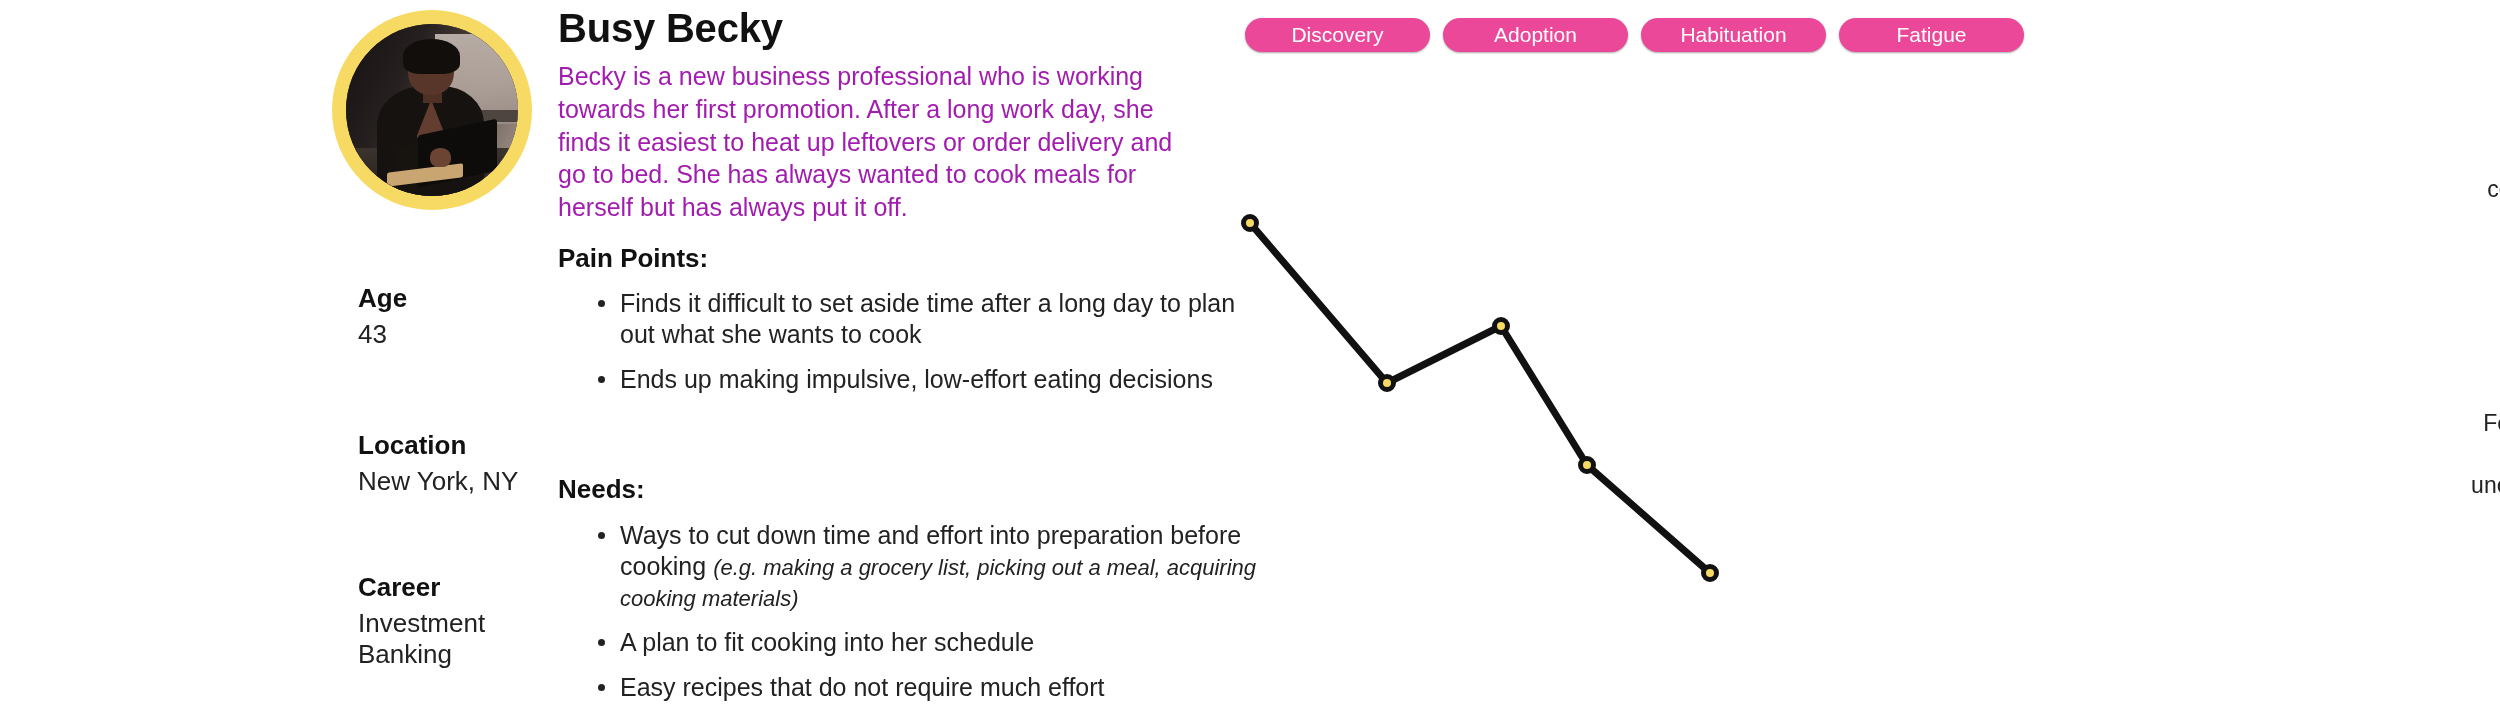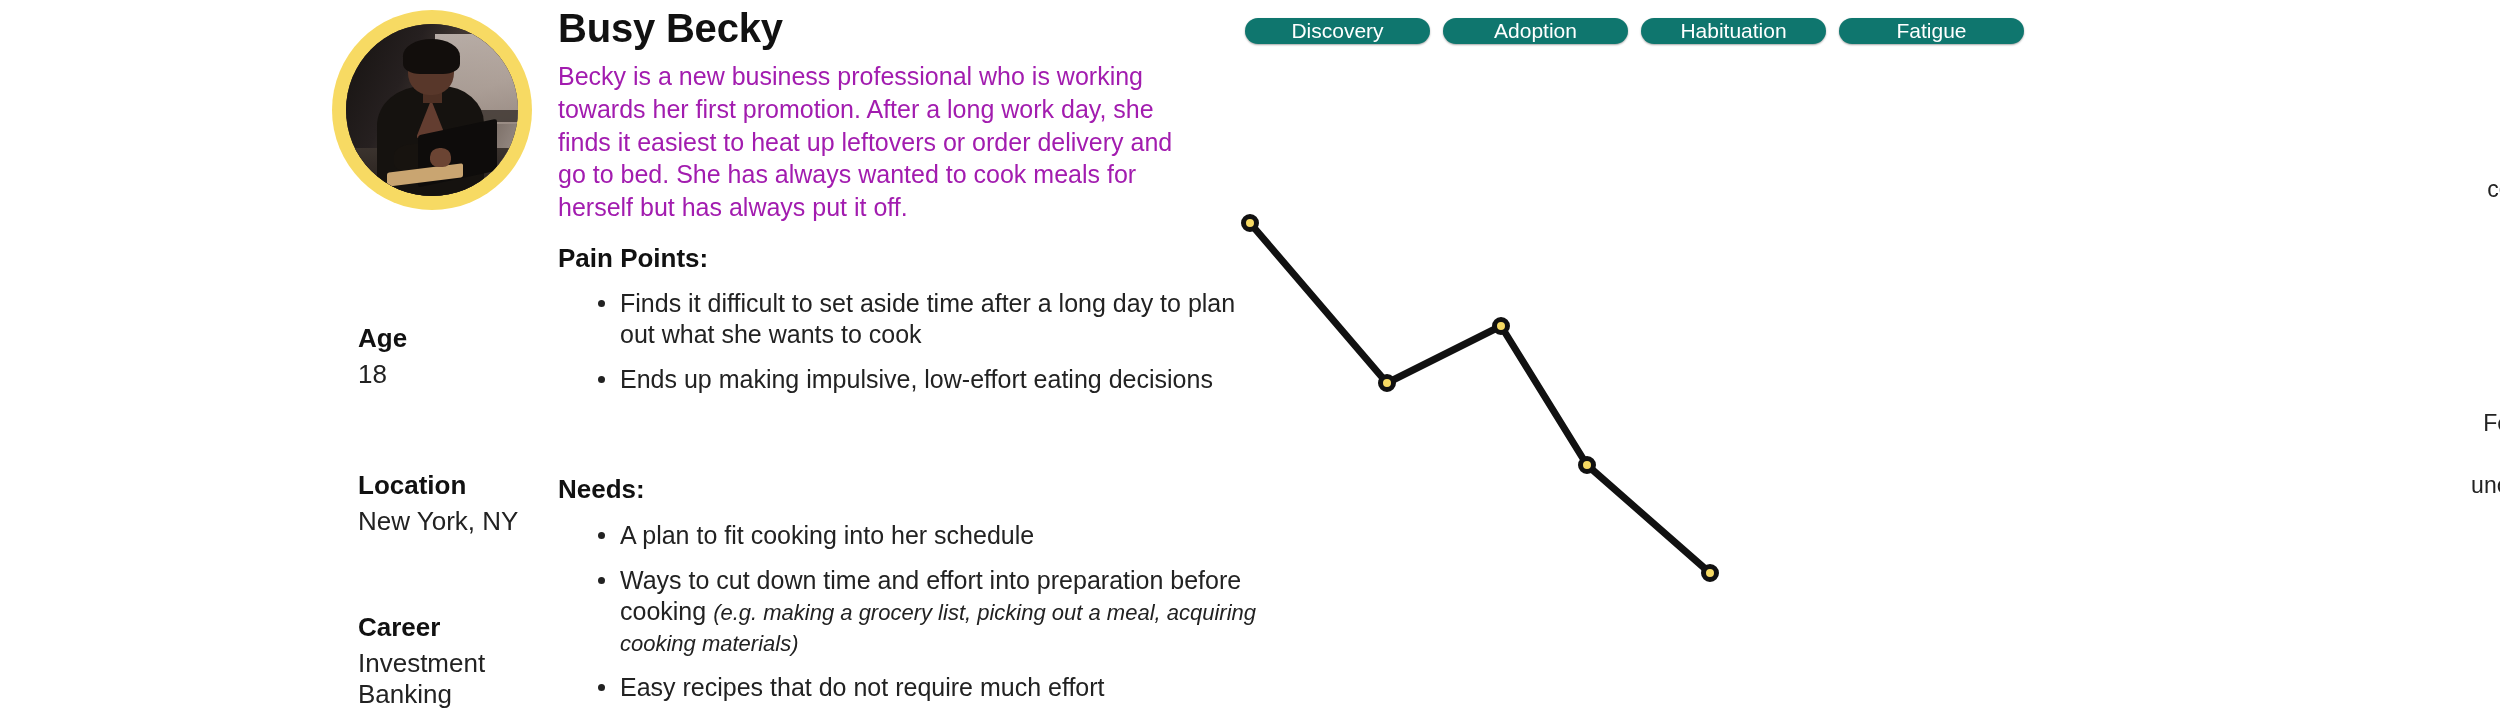--- a/index.html
+++ b/index.html
@@ -80,32 +80,32 @@
     position:relative;font-size:25px;line-height:1.24;color:#222;margin-bottom:14px;
   }
   ul.blist li::before{
     content:"";position:absolute;left:-22px;top:12px;
     width:7px;height:7px;border-radius:50%;background:#222;
   }
   .pain-list{left:578px;top:280px;}
   .needs-list{left:578px;top:512px;}
   .note-italic{font-style:italic;font-size:22px;}
 
-  .fact{position:absolute;margin-top:40px;}
+  .fact{position:absolute;}
   .fact-label{font-size:26px;font-weight:700;color:#111;line-height:1.2;}
   .fact-value{font-size:26px;color:#222;line-height:1.18;margin-top:5px;}
   .fact-age{left:358px;top:283px;}
   .fact-loc{left:358px;top:430px;}
   .fact-career{left:358px;top:572px;}
 
   
   .journey{position:absolute;left:1230px;top:0;width:1270px;height:726px;}
   .phases{position:absolute;left:15px;top:18px;display:flex;gap:13px;}
   .phase-pill{
-    width:185px;height:26px;border-radius:18px;background:#0f766e;
+    width:185px;height:34px;border-radius:18px;background:#ec4899;
     color:#fff;font-size:21px;display:flex;align-items:center;justify-content:center;
     box-shadow:0 1px 2px rgba(0,0,0,.35);
   }
   .j-svg{position:absolute;left:0;top:0;width:1270px;height:726px;}
   .node-label{position:absolute;text-align:center;}
   .node-title{font-size:28px;font-weight:700;color:#111;line-height:1.18;}
   .node-desc{font-size:23px;color:#222;line-height:1.34;margin-top:2px;}
   .n-curious{left:1245px;top:108px;width:280px;}
   .n-anxiety{left:1235px;top:373px;width:250px;}
 </style>
@@ -131,45 +131,45 @@
         <div class="ph-lapbase"></div>
       <div class="ph-hand"></div>
     </div>
   </div>
 
   <div class="persona-name">Busy Becky</div>
   <div class="persona-desc">Becky is a new business professional who is working towards her first promotion. After a long work day, she finds it easiest to heat up leftovers or order delivery and go to bed. She has always wanted to cook meals for herself but has always put it off.</div>
 
   <div class="fact fact-age">
     <div class="fact-label">Age</div>
-    <div class="fact-value">18</div>
+    <div class="fact-value">43</div>
   </div>
   <div class="fact fact-loc">
     <div class="fact-label">Location</div>
     <div class="fact-value">New York, NY</div>
   </div>
   <div class="fact fact-career">
     <div class="fact-label">Career</div>
     <div class="fact-value" style="width:150px">Investment Banking</div>
   </div>
 
   <div class="section-head sec-pain">Pain Points:</div>
   <ul class="blist pain-list">
     <li>Finds it difficult to set aside time after a long day to plan out what she wants to cook</li>
     <li>Ends up making impulsive, low-effort eating decisions</li>
   </ul>
 
   <div class="section-head sec-needs">Needs:</div>
   <ul class="blist needs-list">
     <li>
-      <span>A plan to fit cooking into her schedule</span>
+      <span>Ways to cut down time and effort into preparation before cooking</span>
+      <span class="note-italic">(e.g. making a grocery list, picking out a meal, acquiring cooking materials)</span>
     </li>
     <li>
-      <span>Ways to cut down time and effort into preparation before cooking</span>
-      <span class="note-italic">(e.g. making a grocery list, picking out a meal, acquiring cooking materials)</span>
+      <span>A plan to fit cooking into her schedule</span>
     </li>
     <li>
       <span>Easy recipes that do not require much effort</span>
     </li>
   </ul>
 
   <div class="journey">
 
     <div class="phases">
       <div class="phase-pill">Discovery</div>

